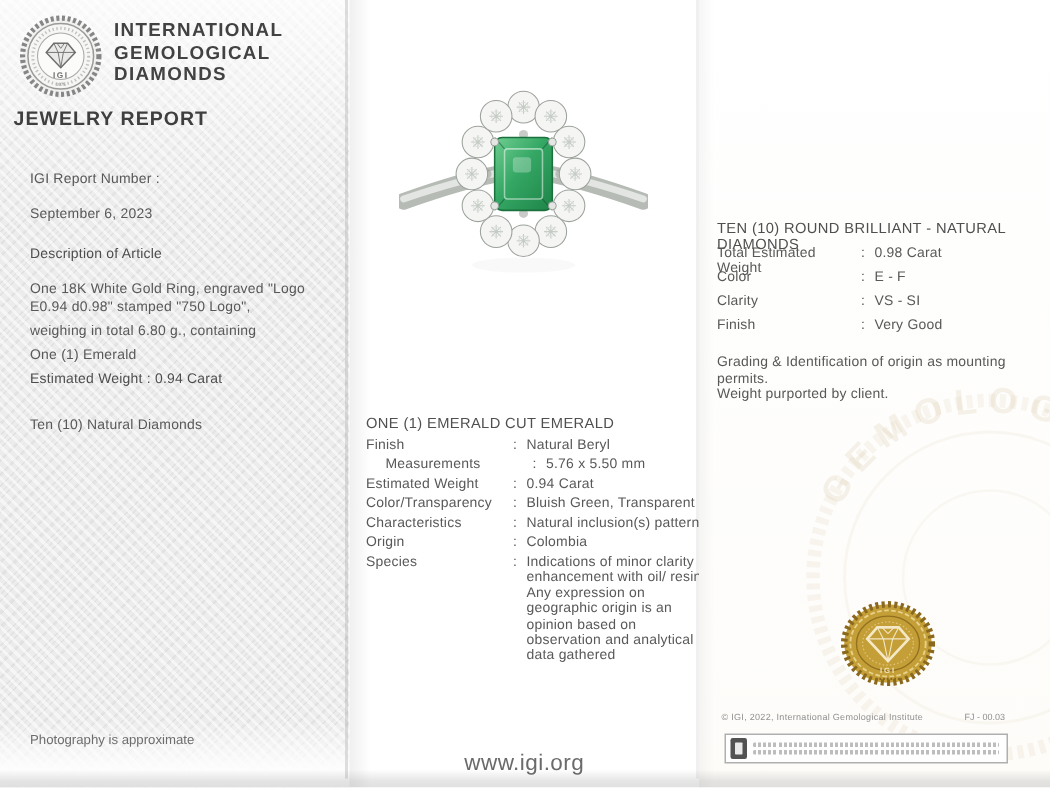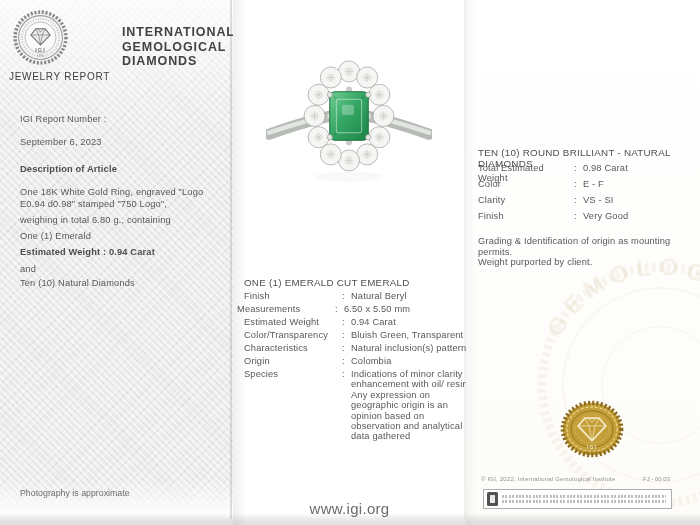--- a/index.html
+++ b/index.html
@@ -29,27 +29,27 @@
   .panel.right { left:466px; width:234px; background:linear-gradient(180deg,#ffffff,#fdfcf9); }
   .panel.right::before { content:""; position:absolute; inset:0; z-index:0;
     background:linear-gradient(90deg, rgba(200,200,200,.16), rgba(255,255,255,0) 10px); }
 
   .fold-a { position:absolute; left:230px; top:0; width:2px; height:519px; background:rgba(158,158,158,.32); }
   .fold-b { position:absolute; left:464px; top:0; width:2px; height:519px; background:rgba(185,185,185,.22); }
   .page-shadow { position:absolute; left:0; top:513px; width:700px; height:12px;
     background:linear-gradient(180deg, rgba(0,0,0,0), rgba(125,125,125,.20) 65%, rgba(160,160,160,.32)); }
 
   
-  .org-name { position:absolute; left:76px; top:25px; z-index:2;
-    font-size:12.5px; line-height:14.5px; font-weight:700; letter-spacing:.9px; color:#424242;margin-left:46px; }
+  .org-name { position:absolute; left:76px; top:13px; z-index:2;
+    font-size:12.5px; line-height:14.5px; font-weight:700; letter-spacing:.9px; color:#424242; }
   .report-type { position:absolute; left:9px; top:71px; z-index:2;
-    font-size:10px; font-weight:400; letter-spacing:.7px; color:#3f3f3f; }
+    font-size:13px; font-weight:700; letter-spacing:.7px; color:#3f3f3f; }
   .lp-text { position:absolute; left:20px; width:205px; z-index:2;
     font-size:9.3px; line-height:11.5px; letter-spacing:.15px; color:#585858; }
-  .bold { font-weight:700; color:#4d4d4d; }
+  .bold { font-weight:400; color:#4d4d4d; }
   .logo-wrap { position:absolute; left:12px; top:9px; z-index:2; }
 
   
   .section-title { position:absolute; z-index:2; font-size:9.8px; letter-spacing:.25px; color:#4f4f4f; }
   .spec-row { position:absolute; z-index:2; display:flex; font-size:9.3px; letter-spacing:.15px; color:#585858; }
   .panel.center .spec-row .lbl { width:98px; flex:none; }
   .panel.right  .spec-row .lbl { width:96px; flex:none; }
   .spec-row .sep { width:9px; flex:none; }
   .panel.center .spec-row .val { width:123px; line-height:10.4px; }
   .panel.right  .spec-row .val { width:120px; }
@@ -105,21 +105,20 @@
     <div class="report-type">JEWELRY REPORT</div>
 
     <p class="lp-text" style="top:114px">IGI Report Number :</p>
     <p class="lp-text" style="top:137px">September 6, 2023</p>
     <p class="lp-text bold" style="top:164px">Description of Article</p>
 
     <p class="lp-text" style="top:187px">One 18K White Gold Ring, engraved "Logo E0.94 d0.98" stamped "750 Logo",</p>
     <p class="lp-text" style="top:215px">weighing in total 6.80 g., containing</p>
     <p class="lp-text" style="top:231px">One (1) Emerald</p>
     <p class="lp-text bold" style="top:247px">Estimated Weight : 0.94 Carat</p>
-    <p class="lp-text" style="top:264px">and</p>
     <p class="lp-text" style="top:278px">Ten (10) Natural Diamonds</p>
 
     <p class="footnote">Photography is approximate</p>
   </section>
 
   <section class="panel center">
 
     <div class="ring-photo">
       <svg width="166" height="134" viewBox="0 0 164 132">
         <defs>
@@ -174,24 +173,24 @@
       </svg>
     </div>
 
     <div class="section-title" style="left:11px; top:277px">ONE (1) EMERALD CUT EMERALD</div>
 
     <div class="spec-row" style="left:11px; top:291px">
       <span class="lbl">Finish</span>
       <span class="sep">:</span>
       <span class="val">Natural Beryl</span>
     </div>
-    <div class="spec-row" style="left:4px; top:304px">
+    <div class="spec-row" style="left:24px; top:304px">
       <span class="lbl">Measurements</span>
       <span class="sep">:</span>
-      <span class="val">6.50 x 5.50 mm</span>
+      <span class="val">5.76 x 5.50 mm</span>
     </div>
     <div class="spec-row" style="left:11px; top:317px">
       <span class="lbl">Estimated Weight</span>
       <span class="sep">:</span>
       <span class="val">0.94 Carat</span>
     </div>
     <div class="spec-row" style="left:11px; top:330px">
       <span class="lbl">Color/Transparency</span>
       <span class="sep">:</span>
       <span class="val">Bluish Green, Transparent</span>

